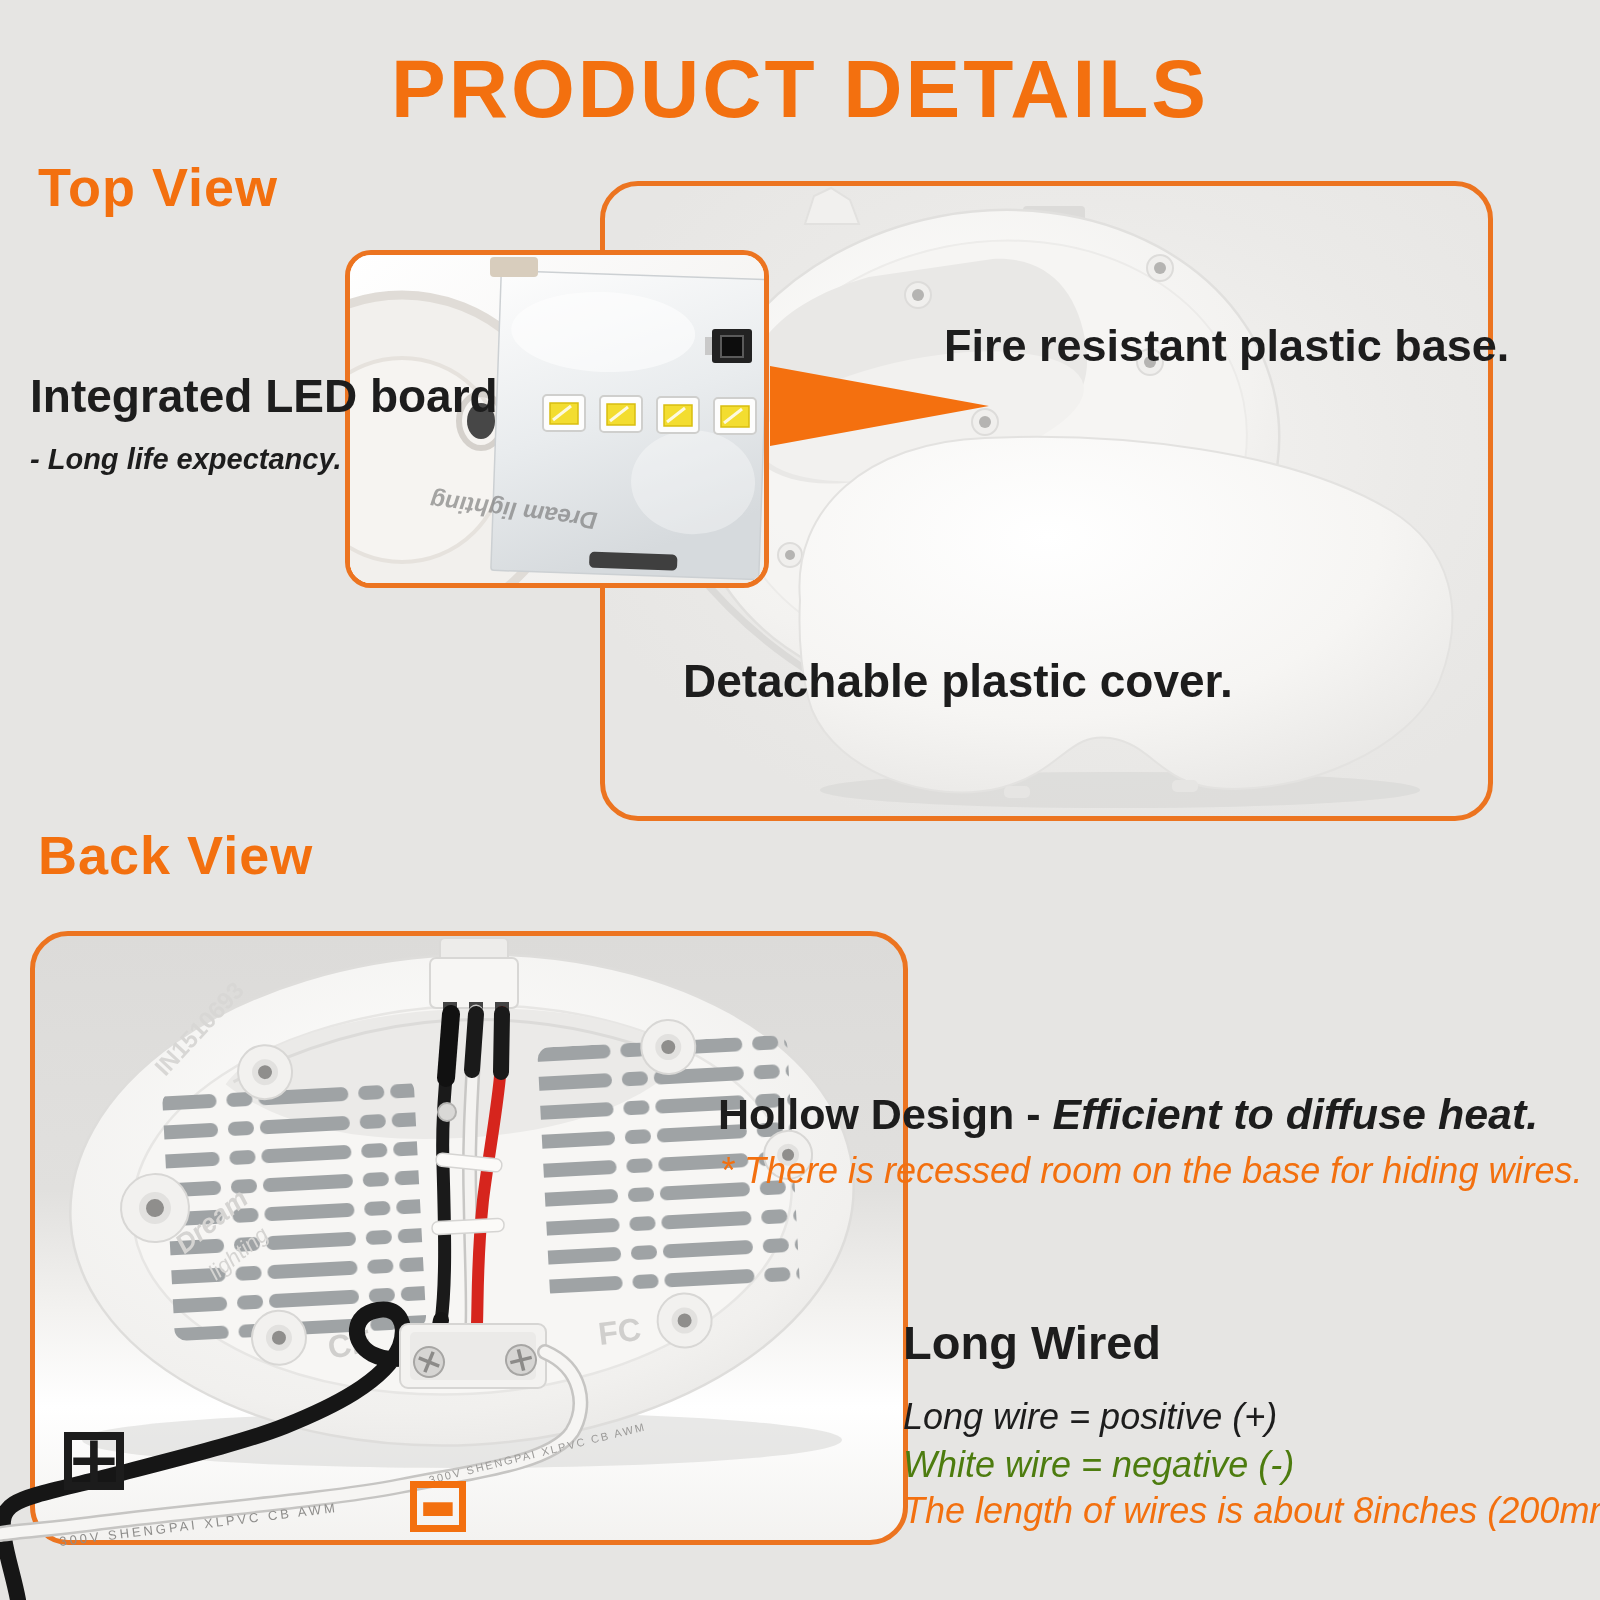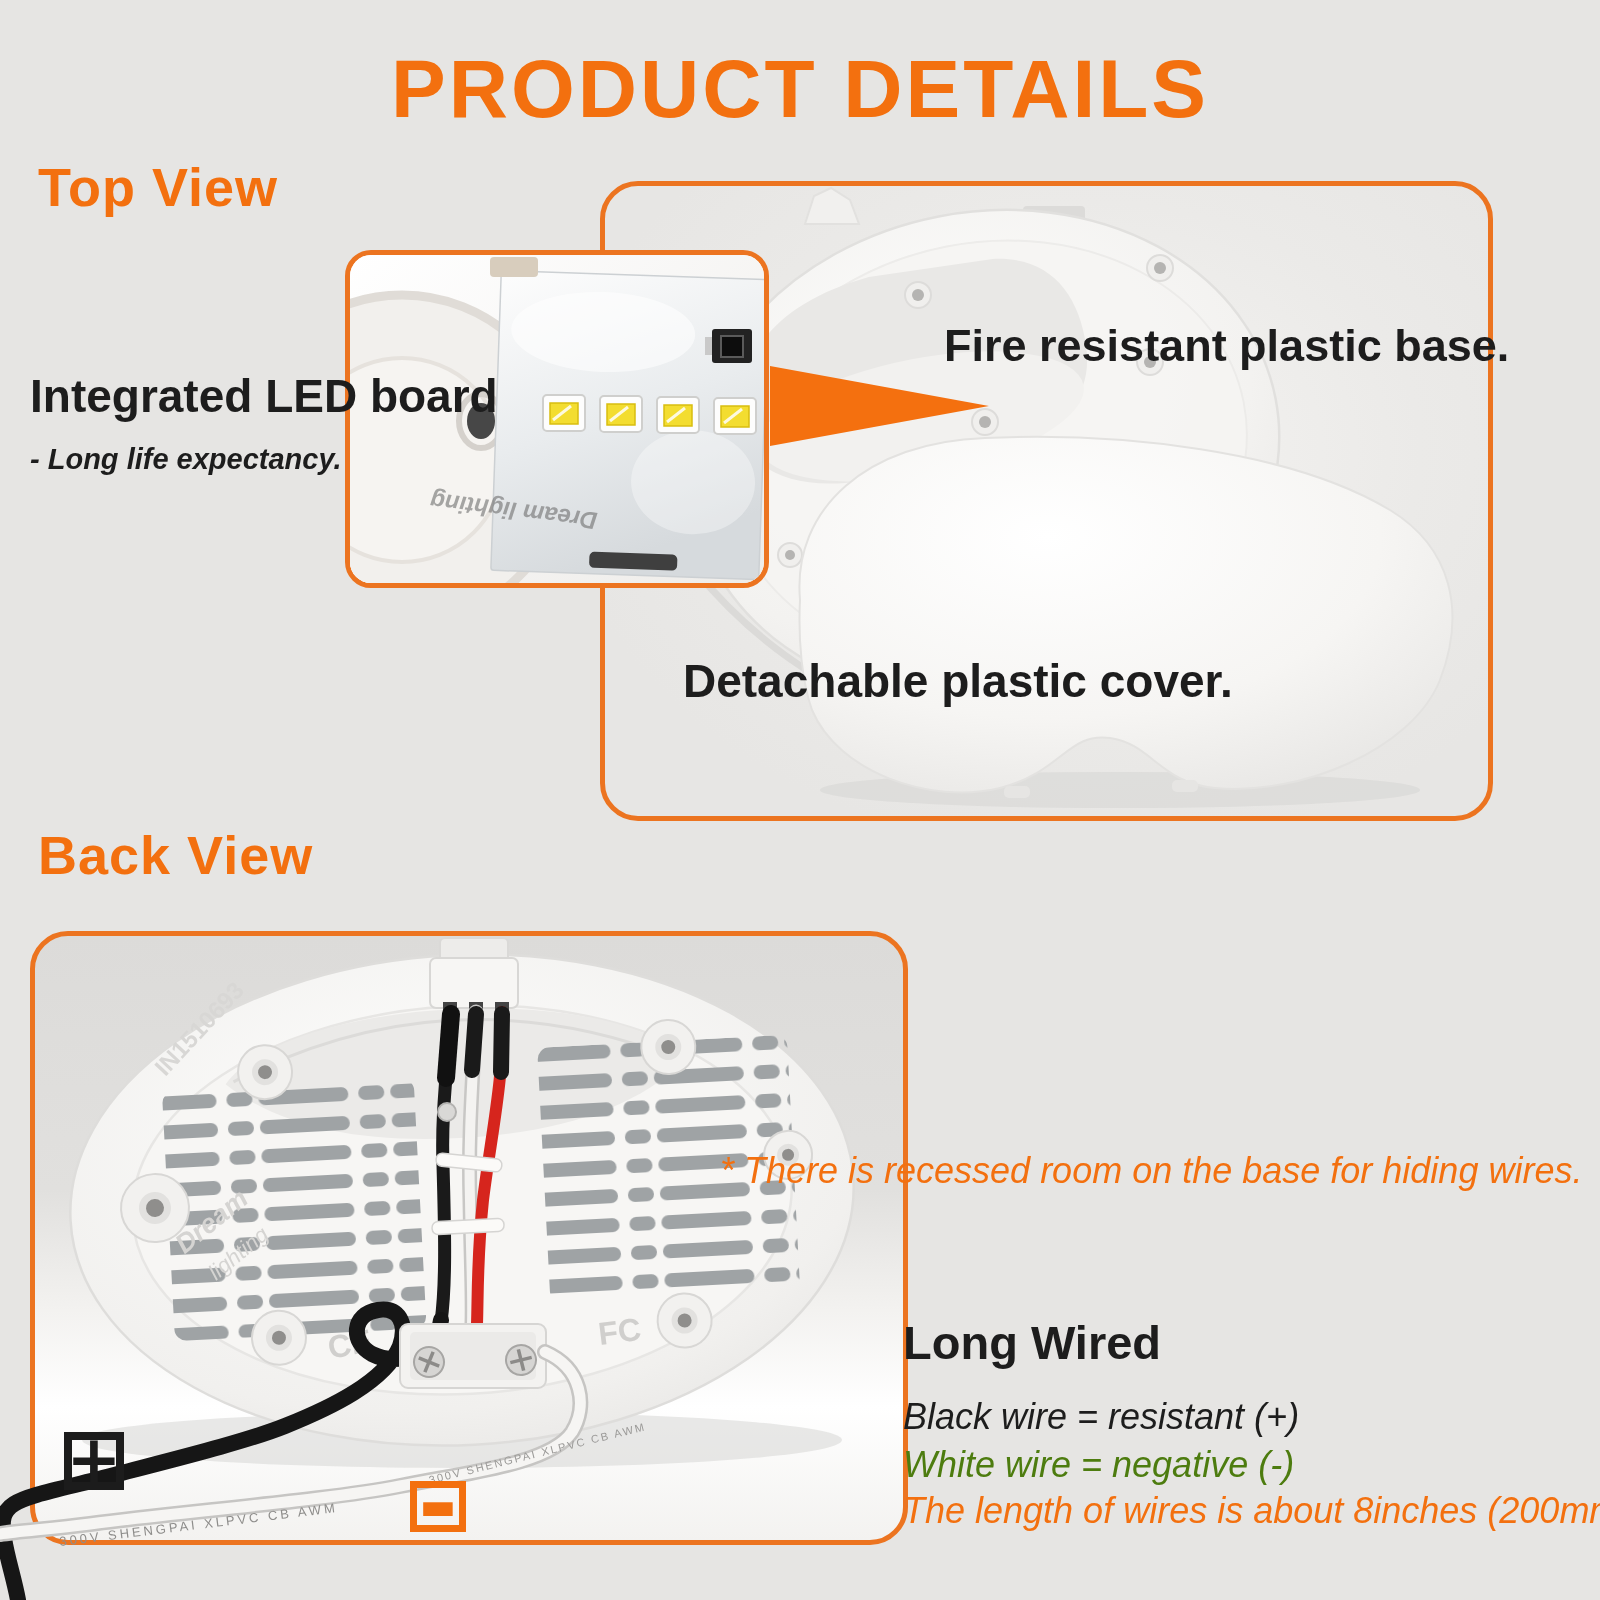--- a/index.html
+++ b/index.html
@@ -325,24 +325,29 @@
     </g>
 
     <g fill="none" stroke-linecap="round">
       <path d="M 545,452 C 582,468 588,506 572,532 C 550,564 470,572 400,586 C 330,600 180,612 90,624 C 50,629 20,631 0,634" stroke="#c6c5c3" stroke-width="16"></path>
       <path d="M 545,452 C 582,468 588,506 572,532 C 550,564 470,572 400,586 C 330,600 180,612 90,624 C 50,629 20,631 0,634" stroke="#f6f5f3" stroke-width="11"></path>
     </g>
     <text transform="translate(60,646) rotate(-7)" font-family="Liberation Sans, sans-serif" font-size="13" fill="#8e8d8b" letter-spacing="3">300V SHENGPAI XLPVC CB AWM</text>
     <text transform="translate(430,584) rotate(-14)" font-family="Liberation Sans, sans-serif" font-size="11" fill="#9a9997" letter-spacing="2">300V SHENGPAI XLPVC CB AWM</text>
   </svg>
 
+  <div class="abs lbl hollow-line">
+    <span>Hollow Design</span>
+    <span>-</span>
+    <span class="desc">Efficient to diffuse heat.</span>
+  </div>
   <div class="abs lbl hollow-note">* There is recessed room on the base for hiding wires.</div>
 
   <div class="abs lbl hard-title">Long Wired</div>
-  <div class="abs lbl wire-line wire-black">Black wire = resistant (+)</div>
+  <div class="abs lbl wire-line wire-black">Long wire = positive (+)</div>
   <div class="abs lbl wire-line wire-white">White wire = negative (-)</div>
   <div class="abs lbl wire-line wire-length">The length of wires is about 8inches (200mm)</div>
 
   <div class="abs badge plus">
     <span>+</span>
   </div>
   <div class="abs badge minus">
     <span>-</span>
   </div>
 

